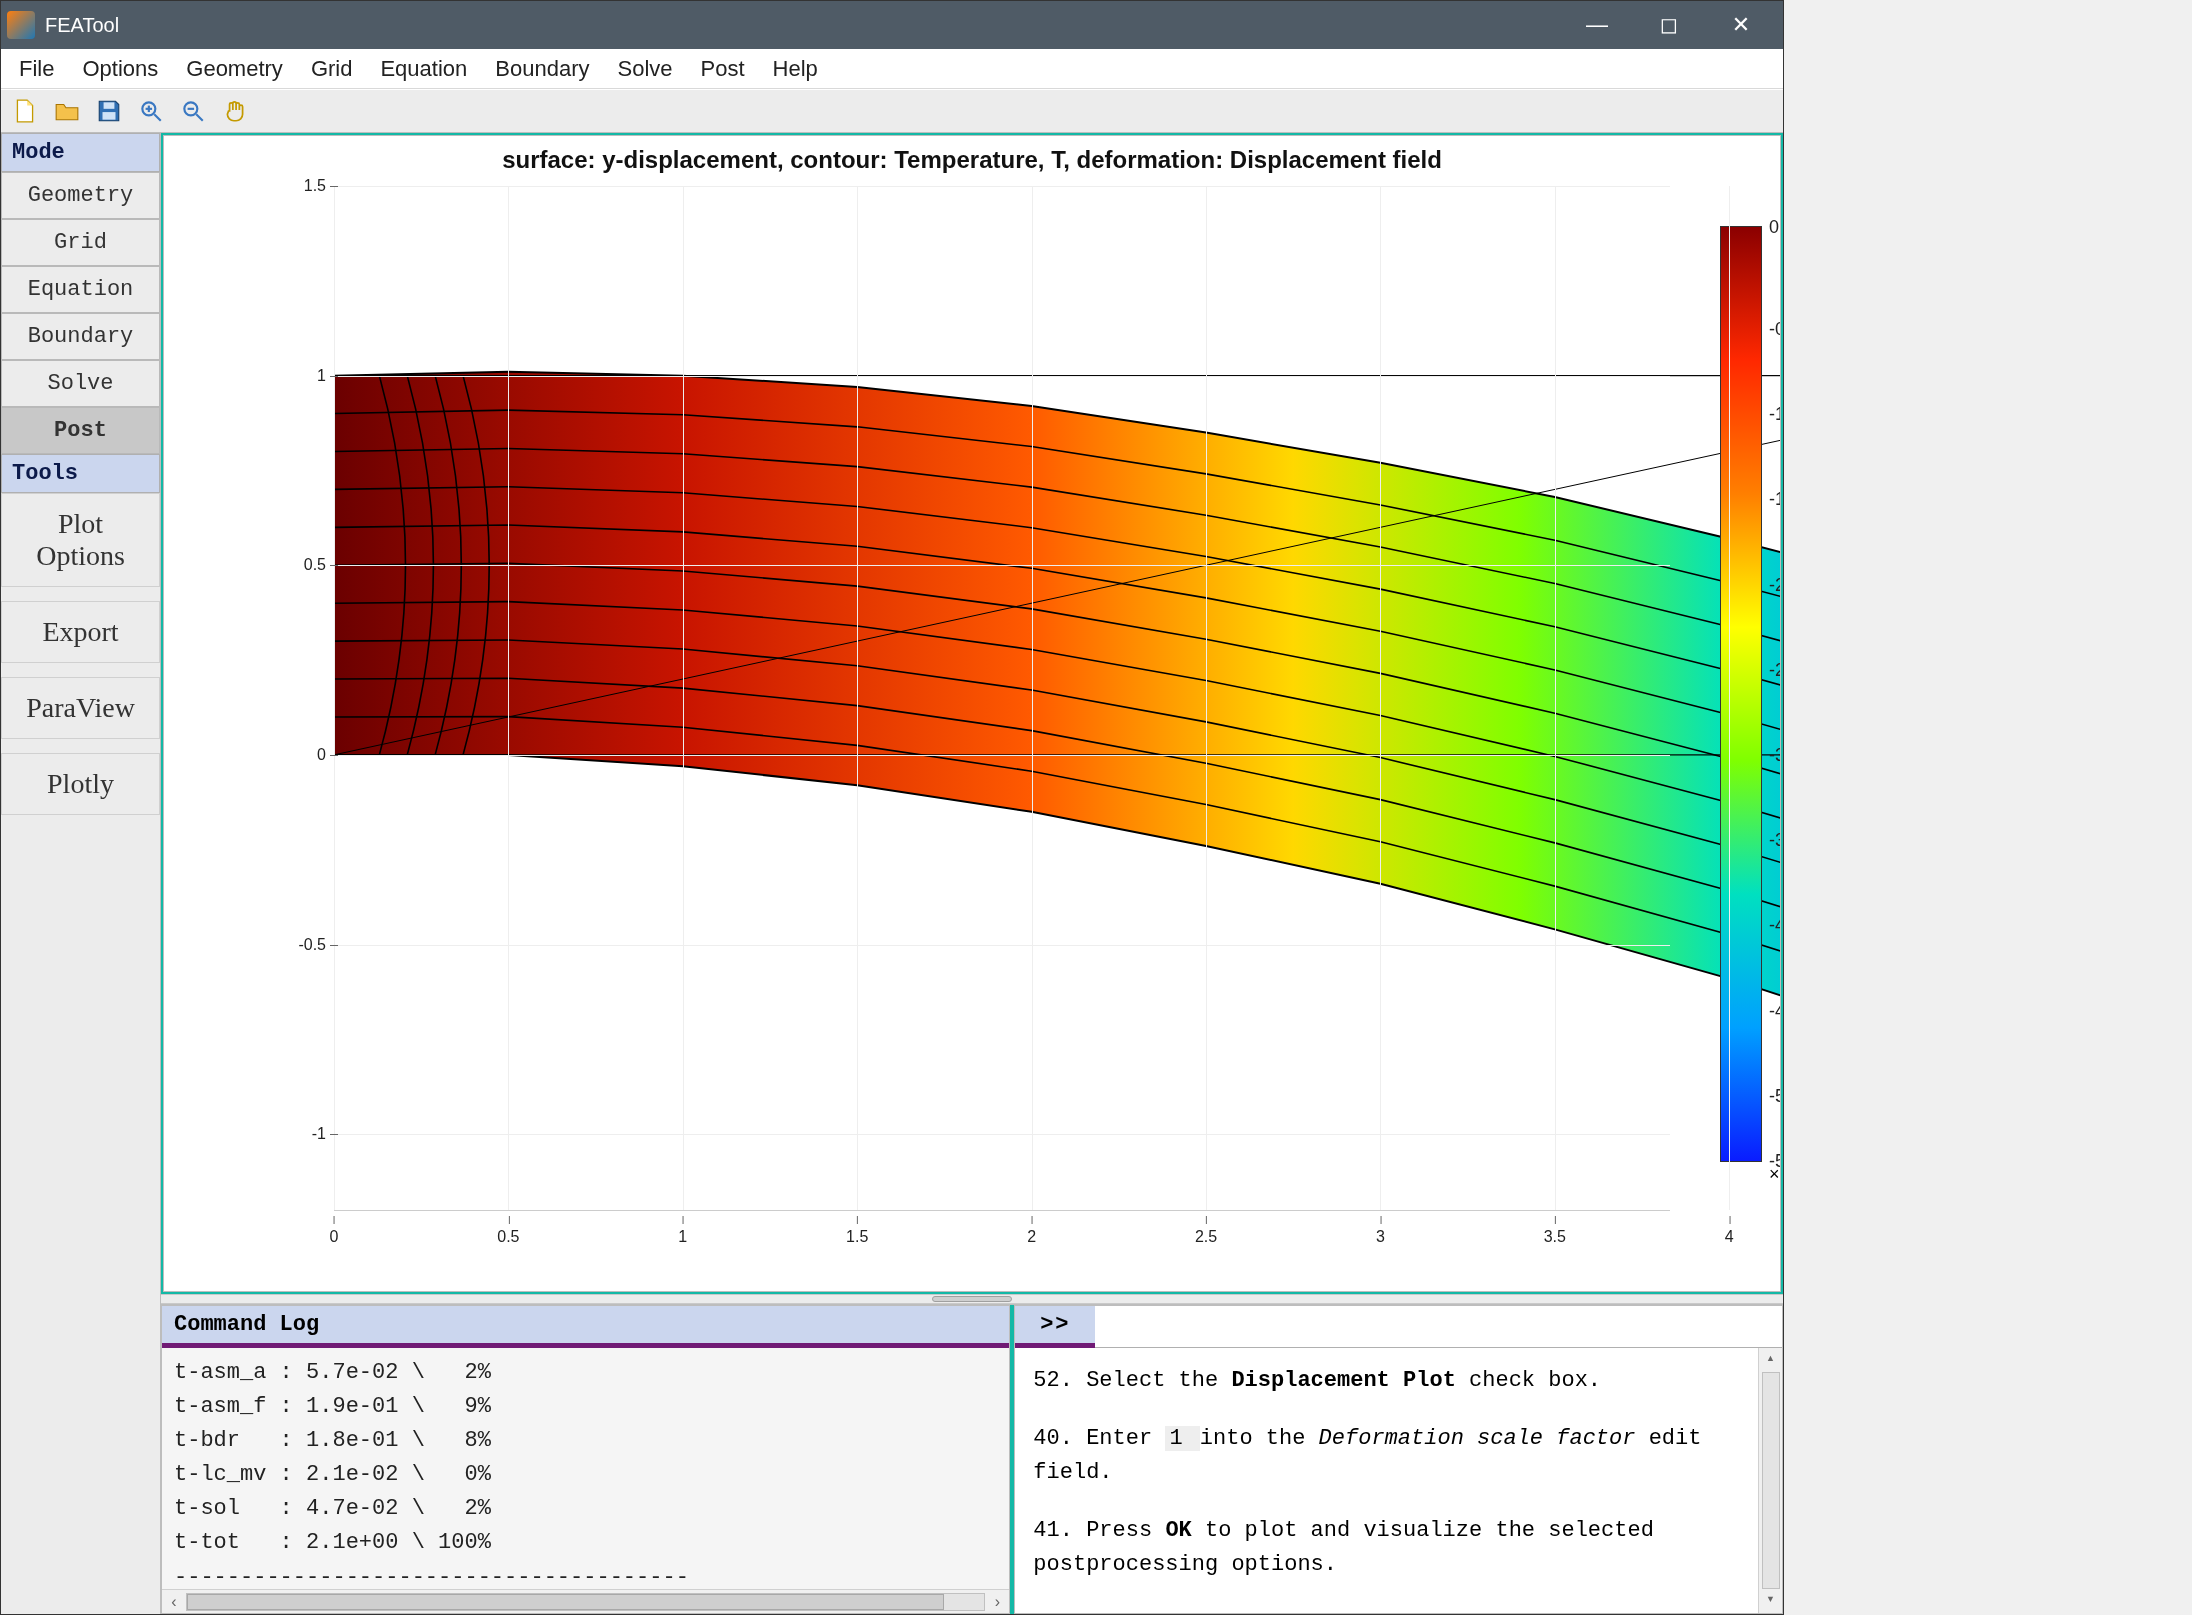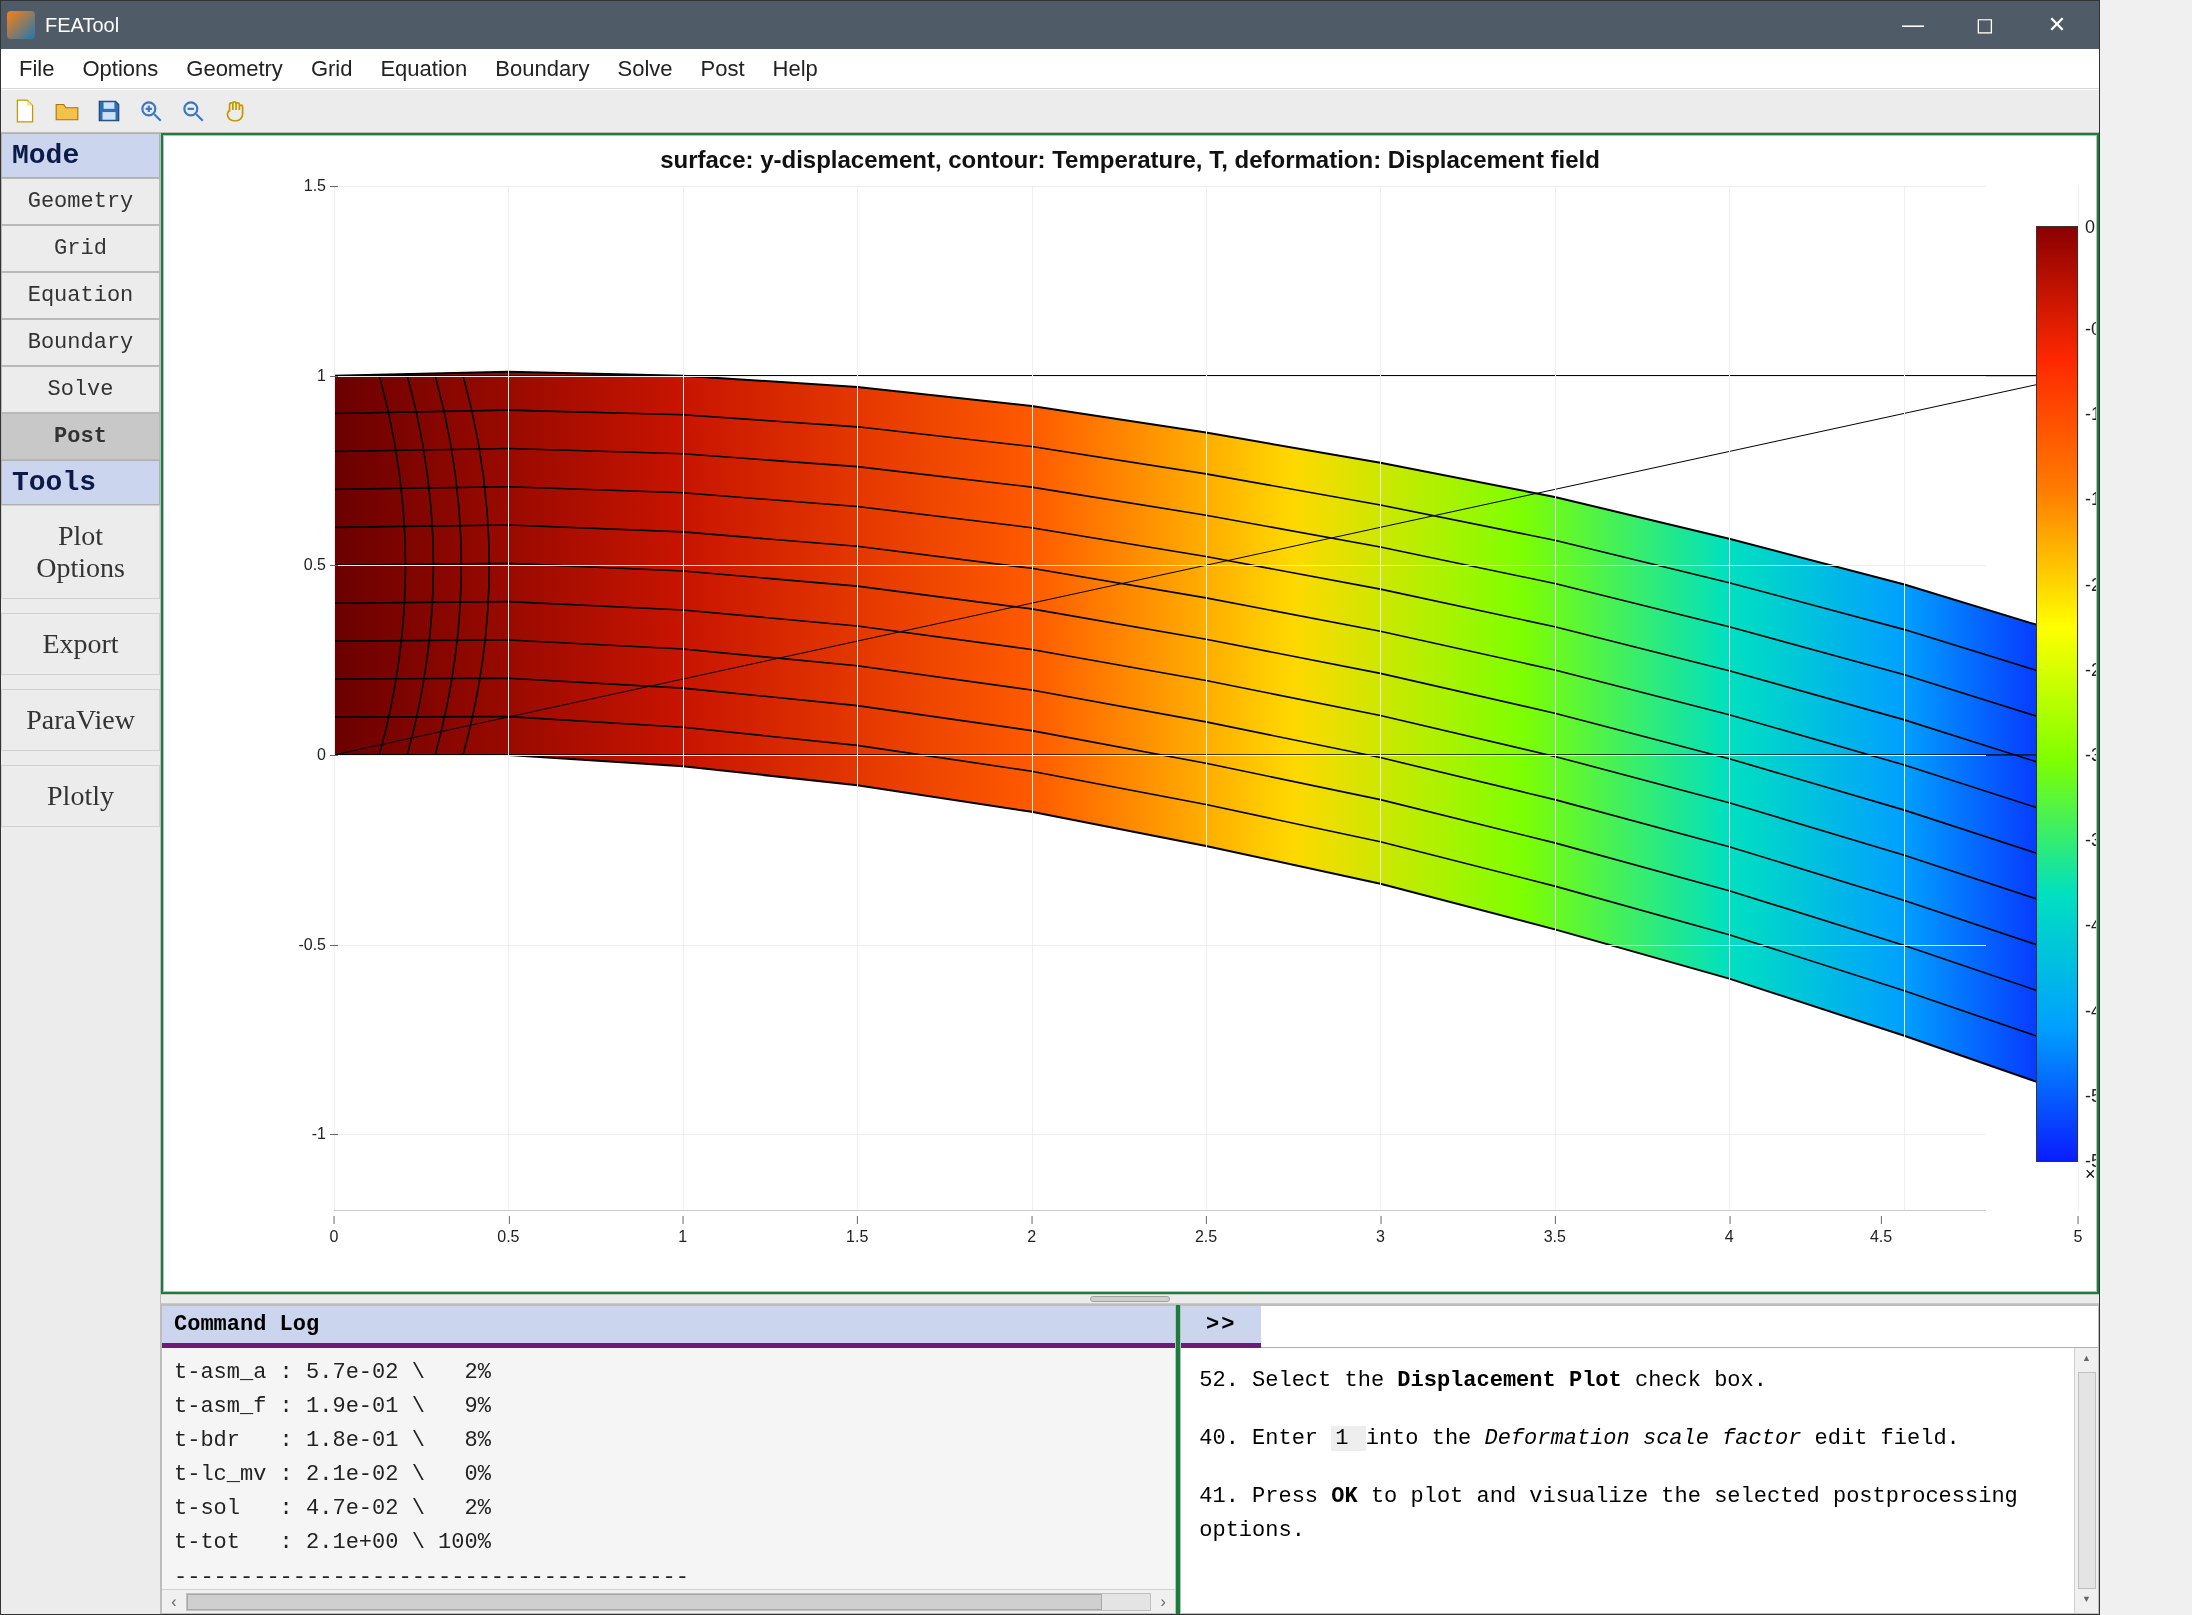--- a/index.html
+++ b/index.html
@@ -1,30 +1,30 @@
 <!DOCTYPE html>
 <html><head>
 <meta charset="utf-8">
 <style>
   * { box-sizing: border-box; margin: 0; padding: 0; }
   html, body { width: 100%; height: 100%; font-family: "Segoe UI", Arial, sans-serif; font-size: 14px; background: #f0f0f0; overflow: hidden; }
-  .window { width: 2100px; height: 1615px; transform-origin: top left; background: #15803d; border: 1px solid #333; display: flex; flex-direction: column; }
+  .window { width: 1784px; height: 1615px; transform-origin: top left; background: #14b8a6; border: 1px solid #333; display: flex; flex-direction: column; }
   .titlebar { height: 48px; background: #4f5b66; color: #fff; display: flex; align-items: center; padding: 0 6px; }
   .titlebar .app-icon { width: 28px; height: 28px; background: linear-gradient(135deg,#ff7f0e,#1f77b4); border-radius: 4px; margin-right: 10px; display: inline-block; }
   .titlebar .title { font-size: 20px; flex: 1; }
   .titlebar .win-btns { display: flex; gap: 0; }
   .titlebar .win-btn { width: 72px; height: 48px; display: flex; align-items: center; justify-content: center; color: #fff; font-size: 22px; }
   .menubar { height: 40px; background: #fff; border-bottom: 1px solid #d9d9d9; display: flex; align-items: center; padding: 0 6px; gap: 4px; }
   .menubar .menu-item { padding: 6px 12px; font-size: 22px; color: #222; }
   .toolbar { height: 44px; background: #ececec; border-top: 1px solid #fff; border-bottom: 1px solid #bdbdbd; display: flex; align-items: center; padding: 0 8px; gap: 10px; }
   .toolbar .tb-btn { width: 32px; height: 32px; display: flex; align-items: center; justify-content: center; }
   .toolbar svg { width: 26px; height: 26px; }
   .body-row { flex: 1; display: flex; min-height: 0; }
   .sidebar { width: 160px; background: #ececec; border-right: 1px solid #bdbdbd; display: flex; flex-direction: column; }
-  .side-head { background: #cbd6ee; border: 1px solid #b0b0b0; font-family: "Courier New", monospace; font-weight: bold; font-size: 28px; padding: 6px 10px; color: #0c1a4a; }
+  .side-head { background: #cbd6ee; border: 1px solid #b0b0b0; font-family: "Courier New", monospace; font-weight: bold; font-size: 22px; padding: 6px 10px; color: #0c1a4a; }
   .side-btn { background: #ececec; border: 1px solid #b9b9b9; font-family: "Courier New", monospace; font-size: 22px; padding: 10px 4px; text-align: center; color: #333; }
   .side-btn.active { background: #c8c8c8; font-weight: bold; }
   .side-btn.tool { font-family: Liberation Serif, serif; font-size: 28px; padding: 14px 21px; border: 1px solid #d0d0d0; background: #ececec; }
   .side-space { height: 14px; }
   .main-col { flex: 1; display: flex; flex-direction: column; min-width: 0; }
   .plot-area { flex: 1; background: #fff; border: 1px solid #bdbdbd; margin: 2px; position: relative; overflow: hidden; }
   .plot-title { position: absolute; top: 10px; left: 0; right: 0; text-align: center; font-size: 24px; font-weight: bold; color: #111; }
   .axes { position: absolute; left: 170px; top: 50px; right: 110px; bottom: 80px; border-bottom: 1px solid #ccc; }
   .axes .ytick, .axes .xtick { position: absolute; font-size: 16px; color: #222; }
   .axes .ytick { left: -56px; transform: translateY(-50%); width: 48px; text-align: right; }

